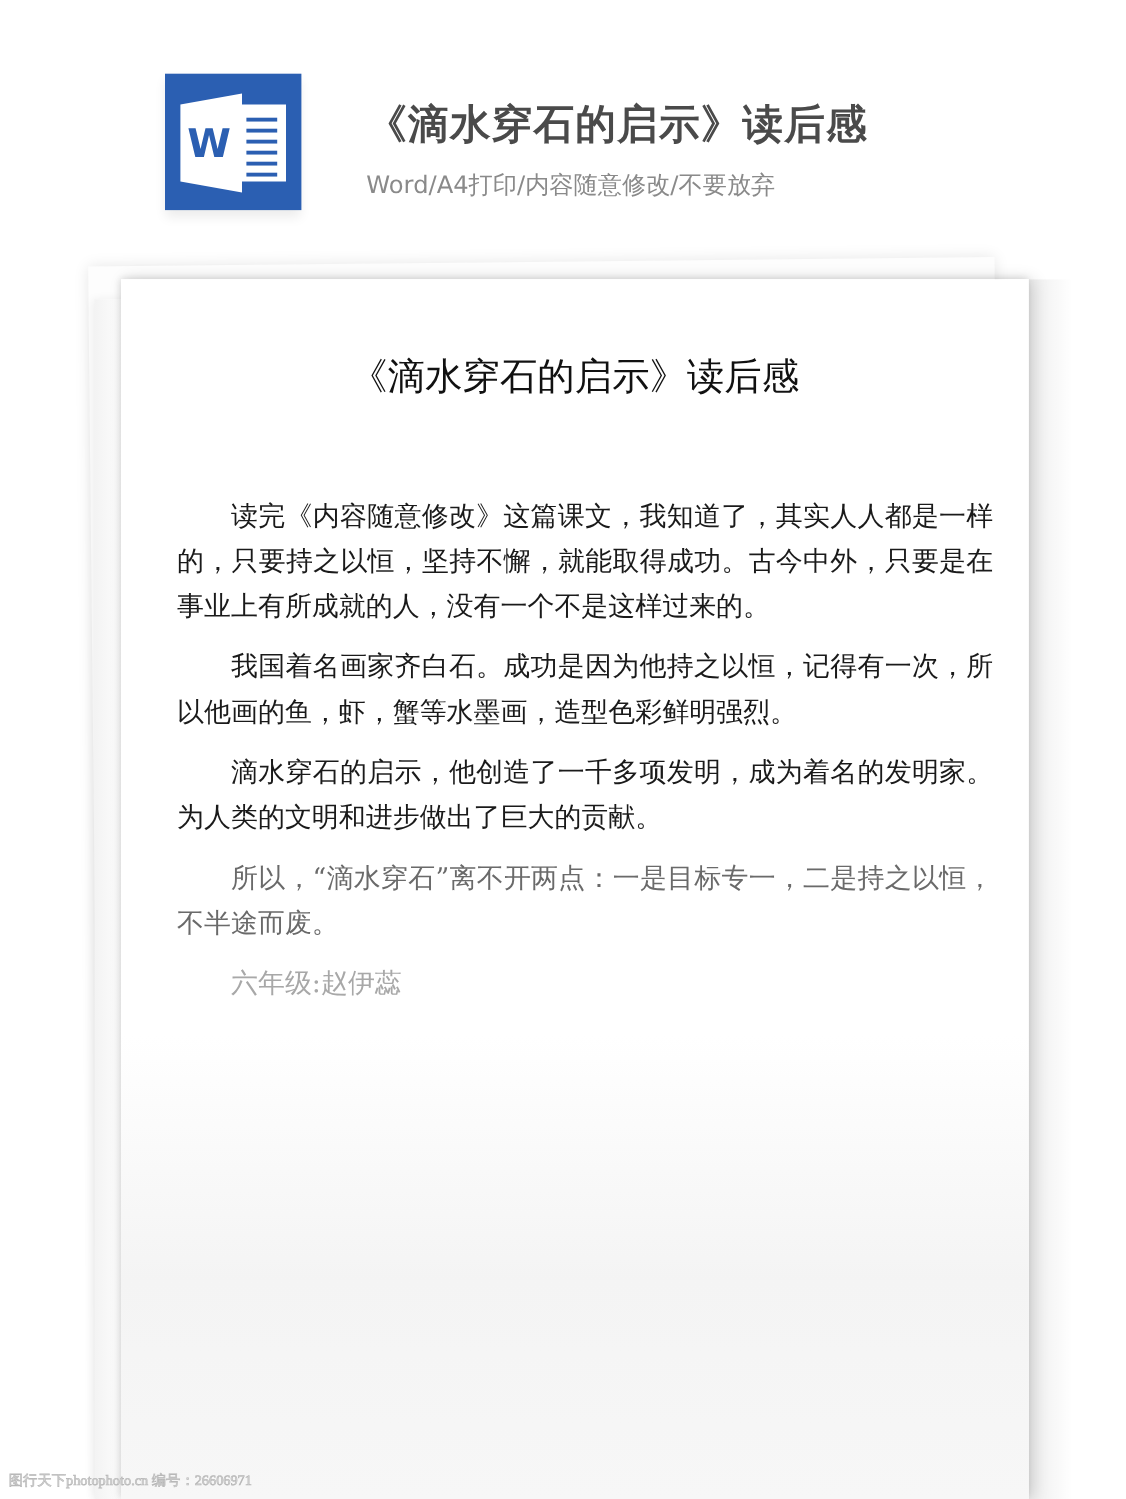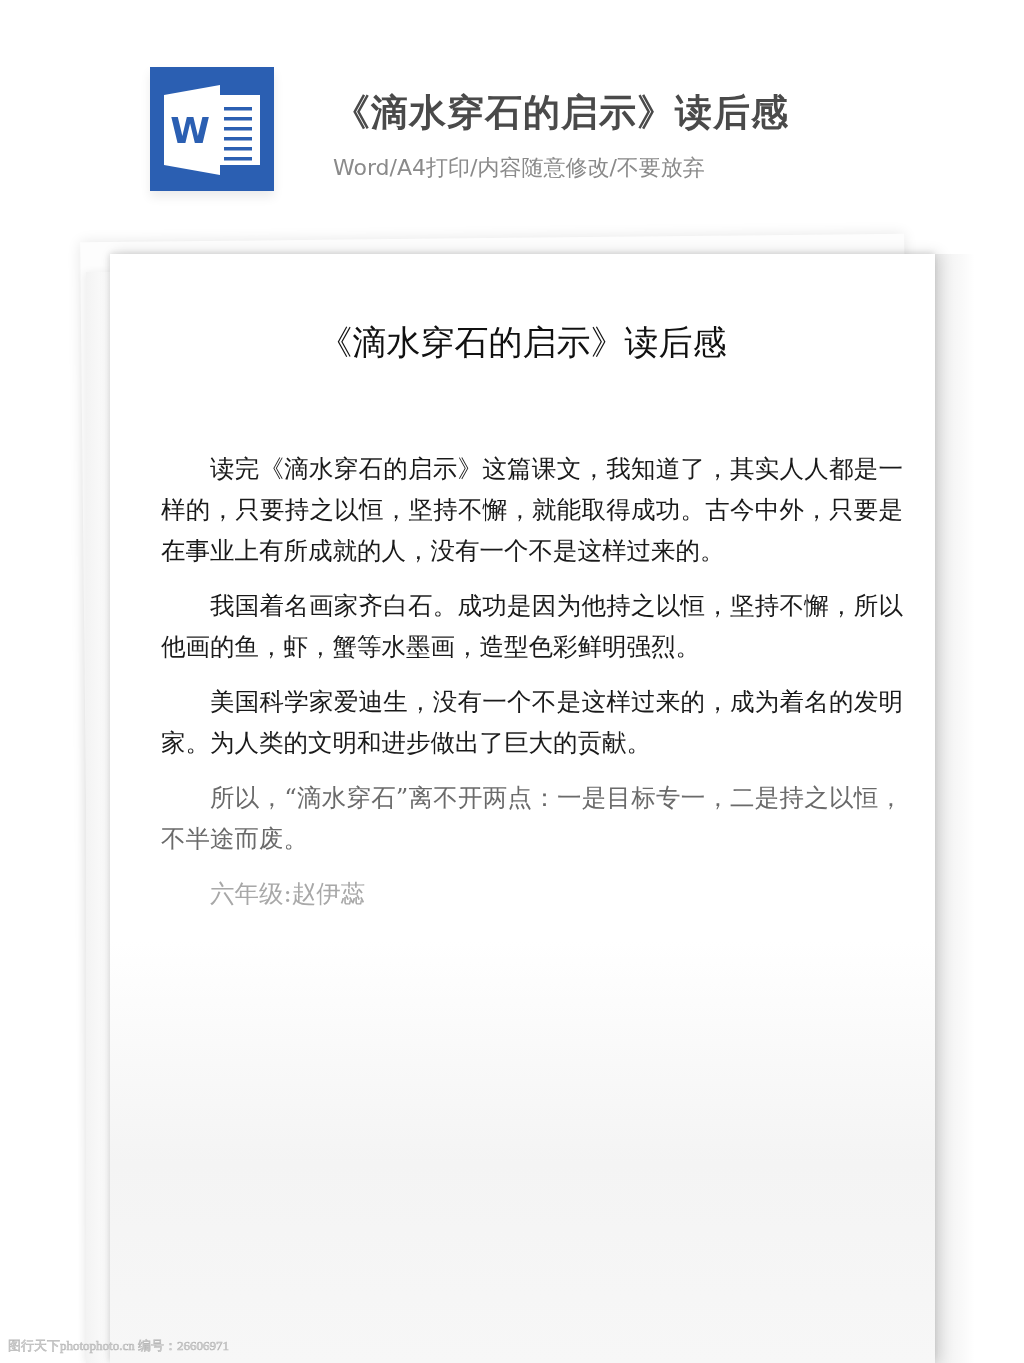--- a/index.html
+++ b/index.html
@@ -91,21 +91,21 @@
   <div class="header-subtitle">Word/A4打印/内容随意修改/不要放弃</div>
 </div>
 
 <div class="paper-back"></div>
 <div class="paper-back2"></div>
 <div class="right-shadow"></div>
 
 <div class="paper">
   <div class="doc-title">《滴水穿石的启示》读后感</div>
   <div class="doc-body">
-    <p>读完《滴水穿石的启示》这篇课文，我知道了，其实人人都是一样的，只要持之以恒，坚持不懈，就能取得成功。古今中外，只要是在事业上有所成就的人，没有一个不是这样过来的。</p>
-    <p>我国着名画家齐白石。成功是因为他持之以恒，坚持不懈，所以他画的鱼，虾，蟹等水墨画，造型色彩鲜明强烈。</p>
-    <p>美国科学家爱迪生，没有一个不是这样过来的，成为着名的发明家。为人类的文明和进步做出了巨大的贡献。</p>
+    <p>读完《内容随意修改》这篇课文，我知道了，其实人人都是一样的，只要持之以恒，坚持不懈，就能取得成功。古今中外，只要是在事业上有所成就的人，没有一个不是这样过来的。</p>
+    <p>我国着名画家齐白石。成功是因为他持之以恒，记得有一次，所以他画的鱼，虾，蟹等水墨画，造型色彩鲜明强烈。</p>
+    <p>滴水穿石的启示，他创造了一千多项发明，成为着名的发明家。为人类的文明和进步做出了巨大的贡献。</p>
     <p class="faded">所以，“滴水穿石”离不开两点：一是目标专一，二是持之以恒，不半途而废。</p>
     <p class="signature">六年级:赵伊蕊</p>
   </div>
 </div>
 
 <div class="watermark">图行天下photophoto.cn  编号：26606971</div>
 
 </body></html>

